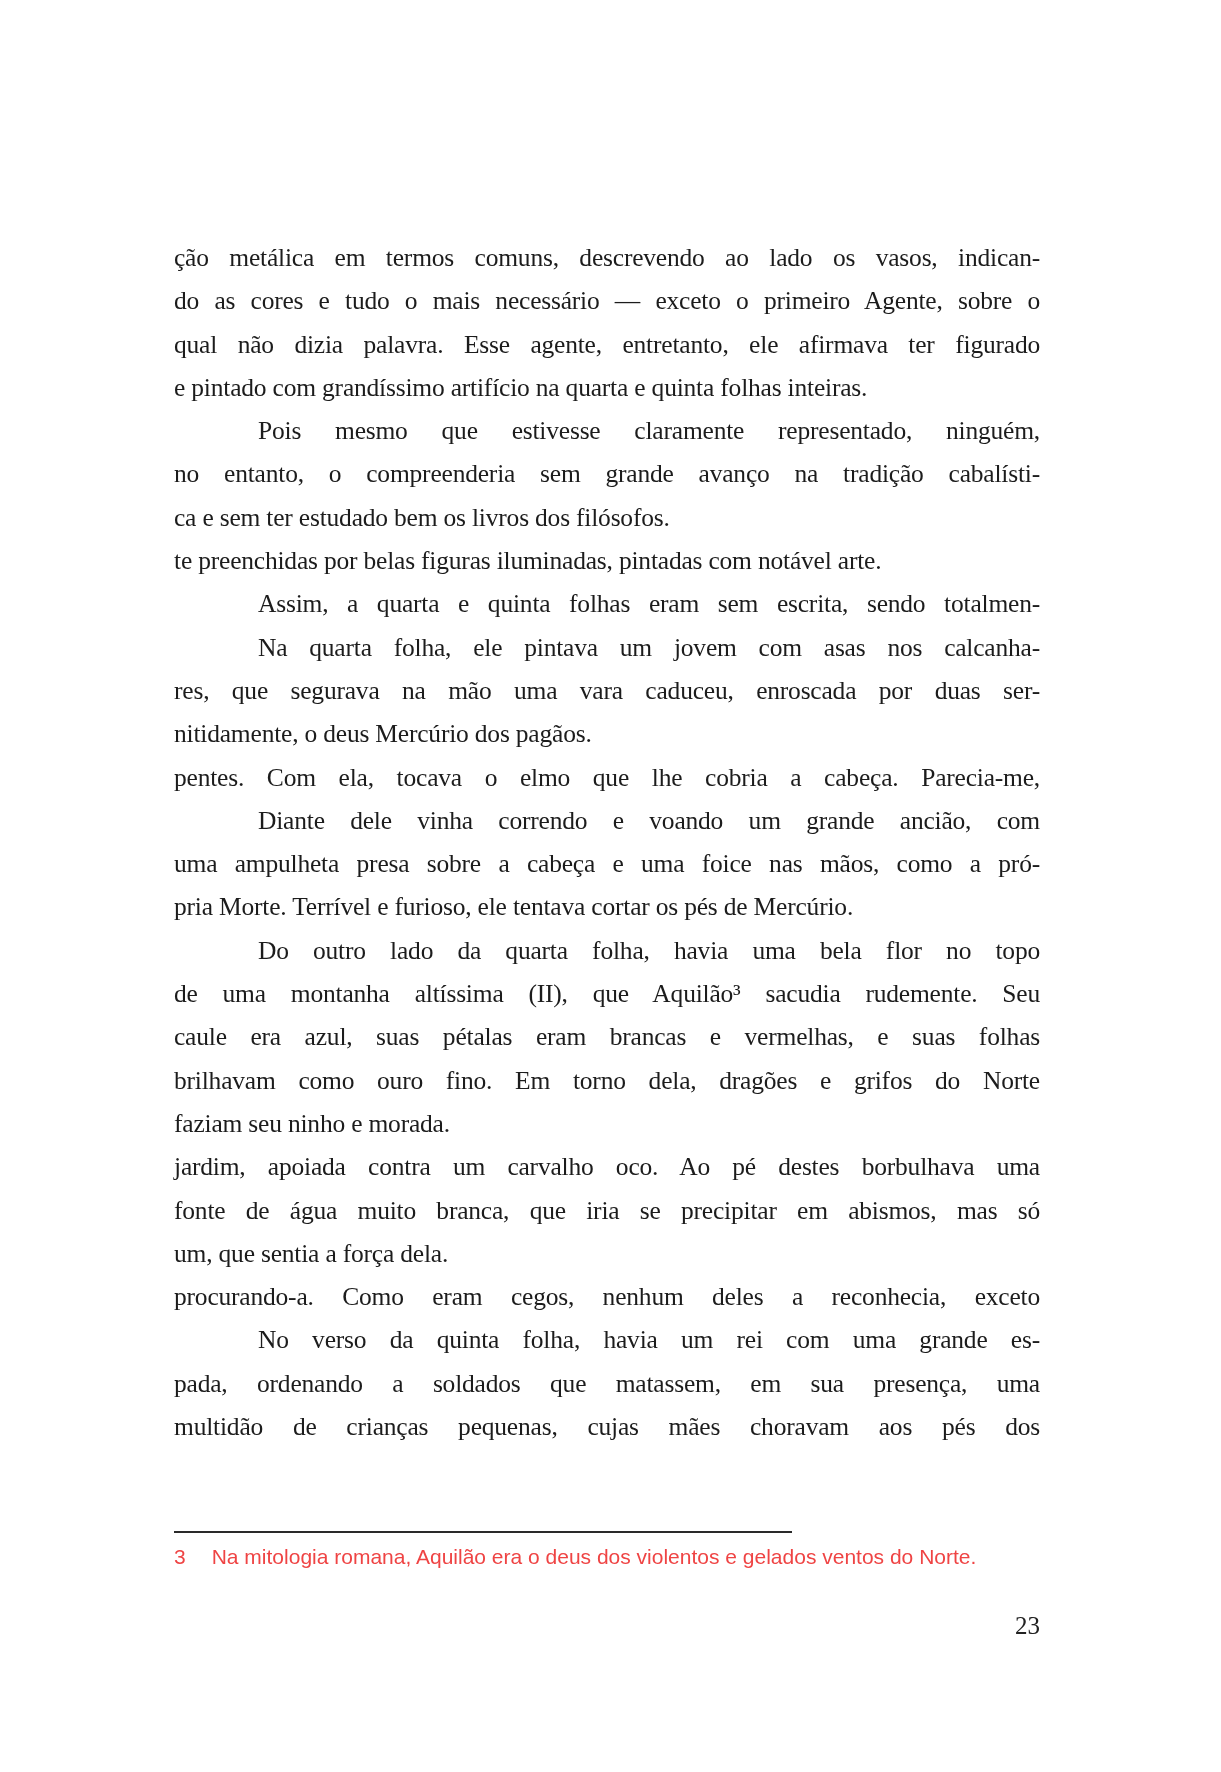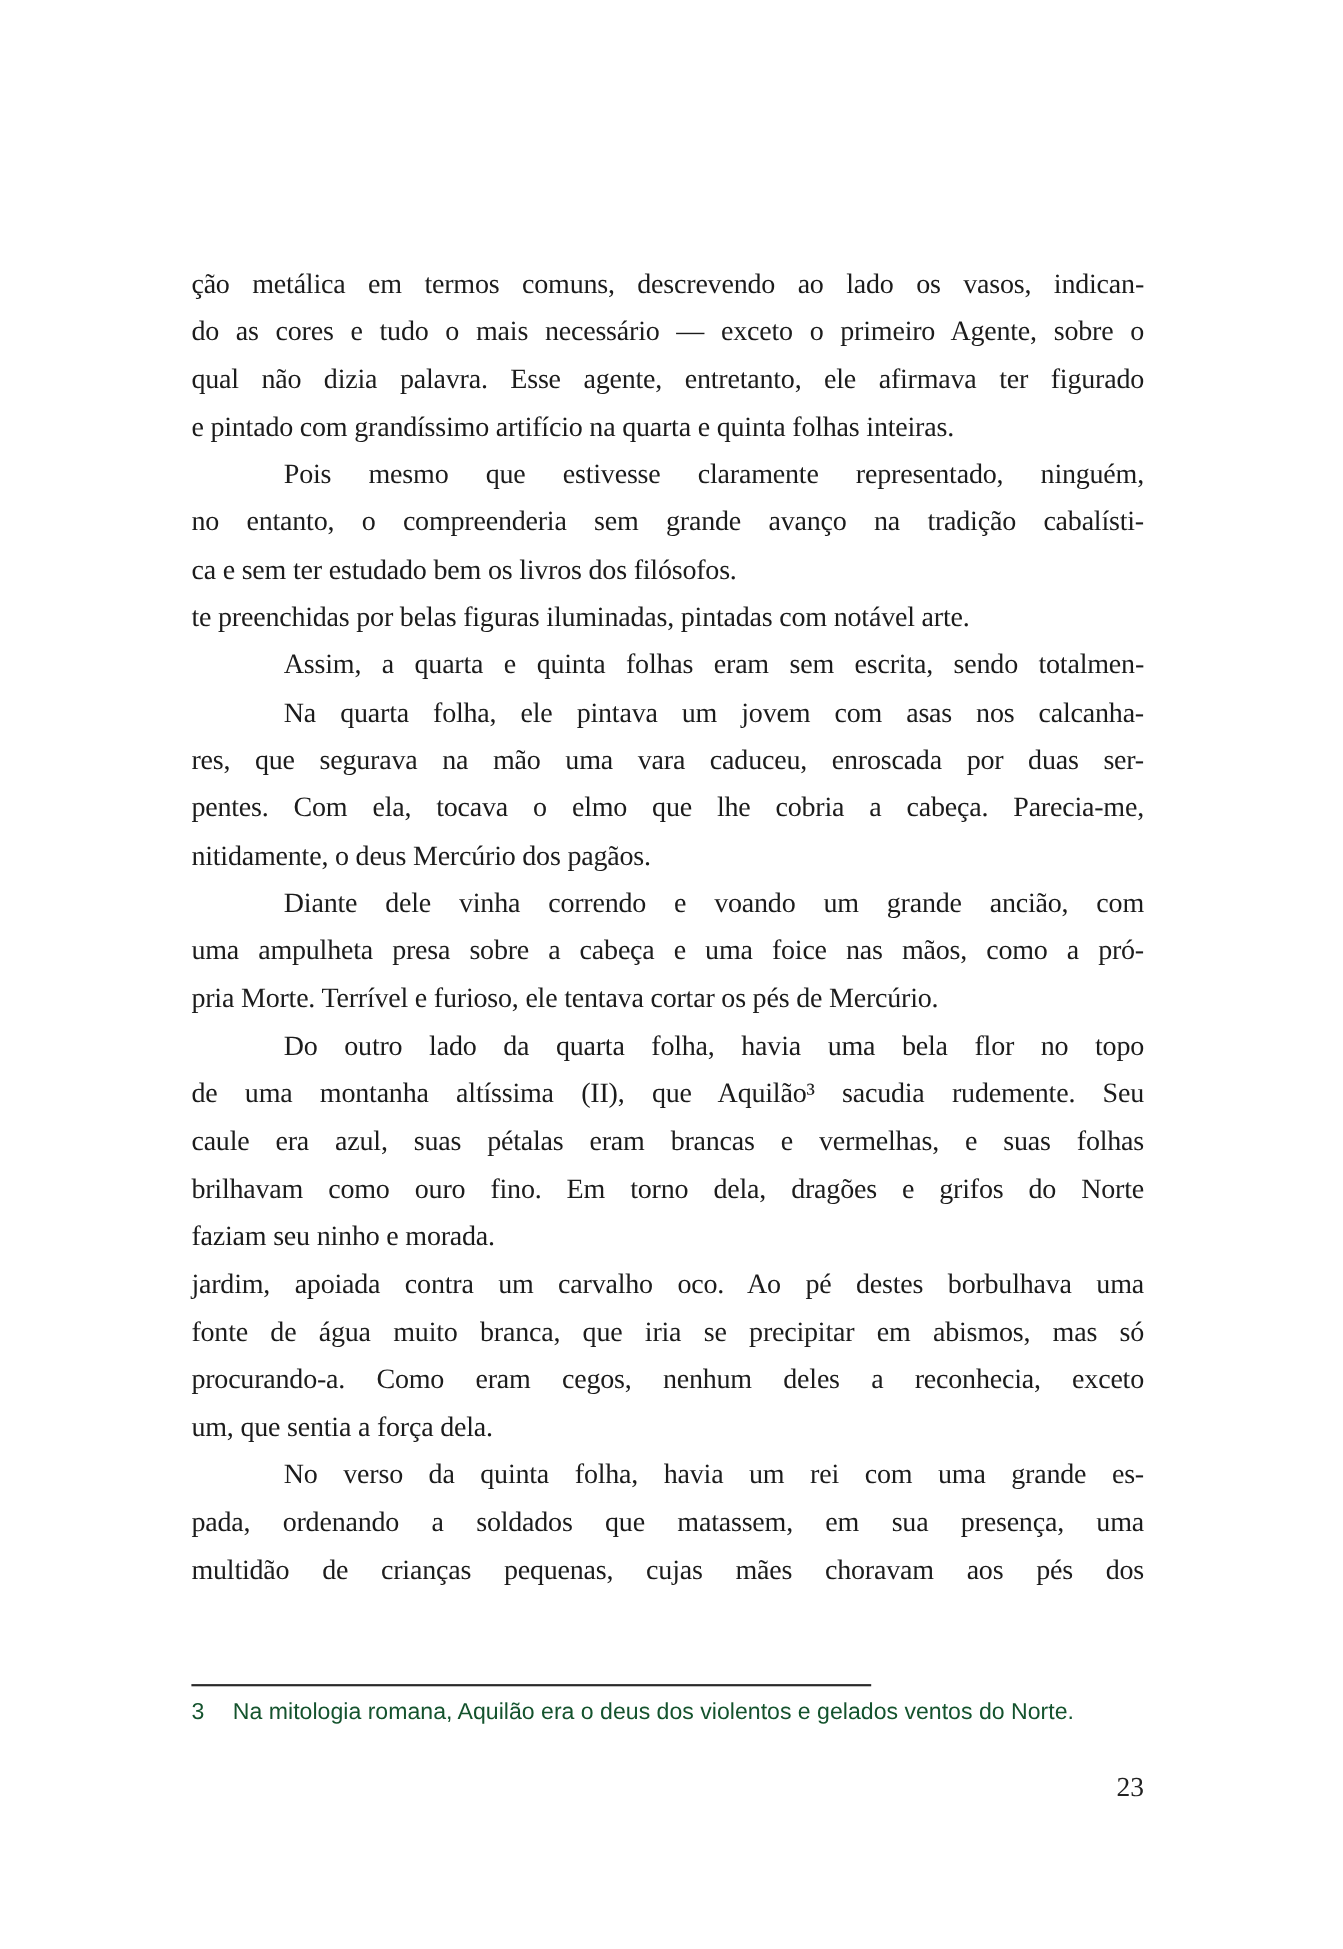--- a/index.html
+++ b/index.html
@@ -49,21 +49,21 @@
     background: #2a2a2a;
   }
   .footnote {
     position: absolute;
     left: 174px;
     top: 1544px;
     width: 880px;
     font-family: "Liberation Sans", sans-serif;
     font-size: 21px;
     line-height: 26px;
-    color: #14532d;
+    color: #ef4444;
     white-space: nowrap;
   }
   .fn-marker {
     display: inline-block;
     margin-right: 26px;
   }
   .page-number {
     position: absolute;
     left: 980px;
     top: 1612px;
@@ -95,23 +95,23 @@
       <p class="line para-end">ca e sem ter estudado bem os livros dos filósofos.</p>
 
       <p class="line para-end">te preenchidas por belas figuras iluminadas, pintadas com notável arte.</p>
 
       <p class="line indent">Assim, a quarta e quinta folhas eram sem escrita, sendo totalmen-</p>
 
       <p class="line indent">Na quarta folha, ele pintava um jovem com asas nos calcanha-</p>
 
       <p class="line">res, que segurava na mão uma vara caduceu, enroscada por duas ser-</p>
 
+      <p class="line para-end">nitidamente, o deus Mercúrio dos pagãos.</p>
+
       <p class="line">pentes. Com ela, tocava o elmo que lhe cobria a cabeça. Parecia-me,</p>
-
-      <p class="line para-end">nitidamente, o deus Mercúrio dos pagãos.</p>
 
       <p class="line indent">Diante dele vinha correndo e voando um grande ancião, com</p>
 
       <p class="line">uma ampulheta presa sobre a cabeça e uma foice nas mãos, como a pró-</p>
 
       <p class="line para-end">pria Morte. Terrível e furioso, ele tentava cortar os pés de Mercúrio.</p>
 
       <p class="line indent">Do outro lado da quarta folha, havia uma bela flor no topo</p>
 
       <p class="line">de uma montanha altíssima (II), que Aquilão³ sacudia rudemente. Seu</p>
@@ -121,23 +121,23 @@
       <p class="line">brilhavam como ouro fino. Em torno dela, dragões e grifos do Norte</p>
 
       <p class="line para-end">faziam seu ninho e morada.</p>
 
 
       <p class="line">jardim, apoiada contra um carvalho oco. Ao pé destes borbulhava uma</p>
 
       <p class="line">fonte de água muito branca, que iria se precipitar em abismos, mas só</p>
 
 
+      <p class="line para-end">um, que sentia a força dela.</p>
+
       <p class="line">procurando-a. Como eram cegos, nenhum deles a reconhecia, exceto</p>
-
-      <p class="line para-end">um, que sentia a força dela.</p>
 
       <p class="line indent">No verso da quinta folha, havia um rei com uma grande es-</p>
 
       <p class="line">pada, ordenando a soldados que matassem, em sua presença, uma</p>
 
       <p class="line">multidão de crianças pequenas, cujas mães choravam aos pés dos</p>
     </div>
 
   <div class="footnote-rule"></div>
 

